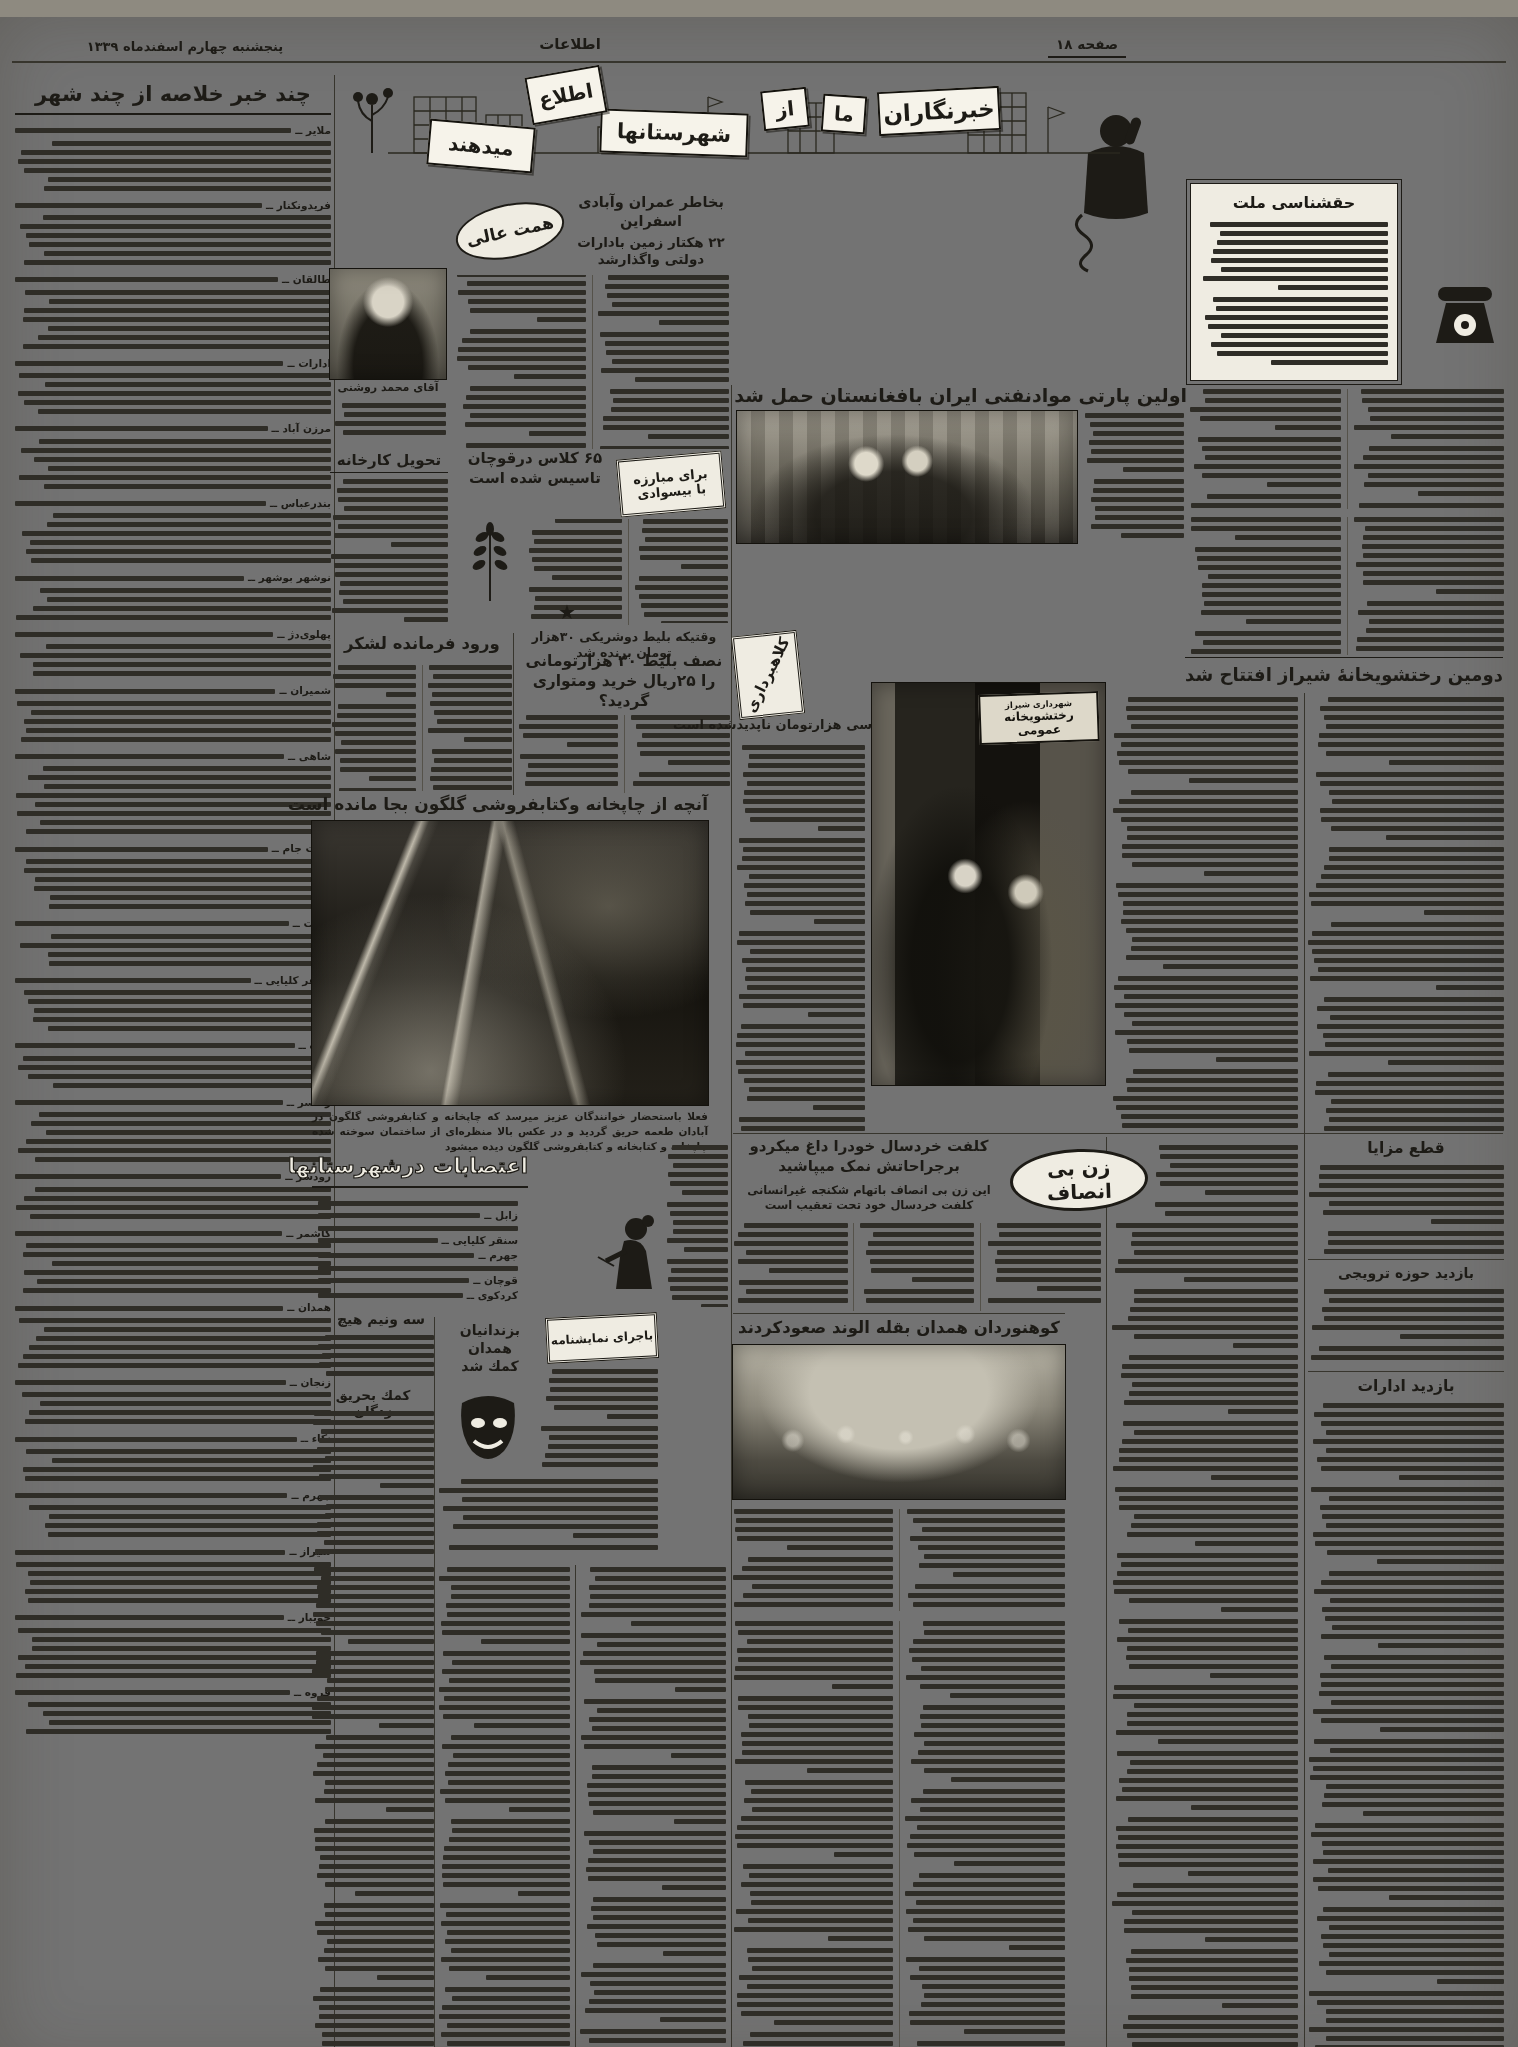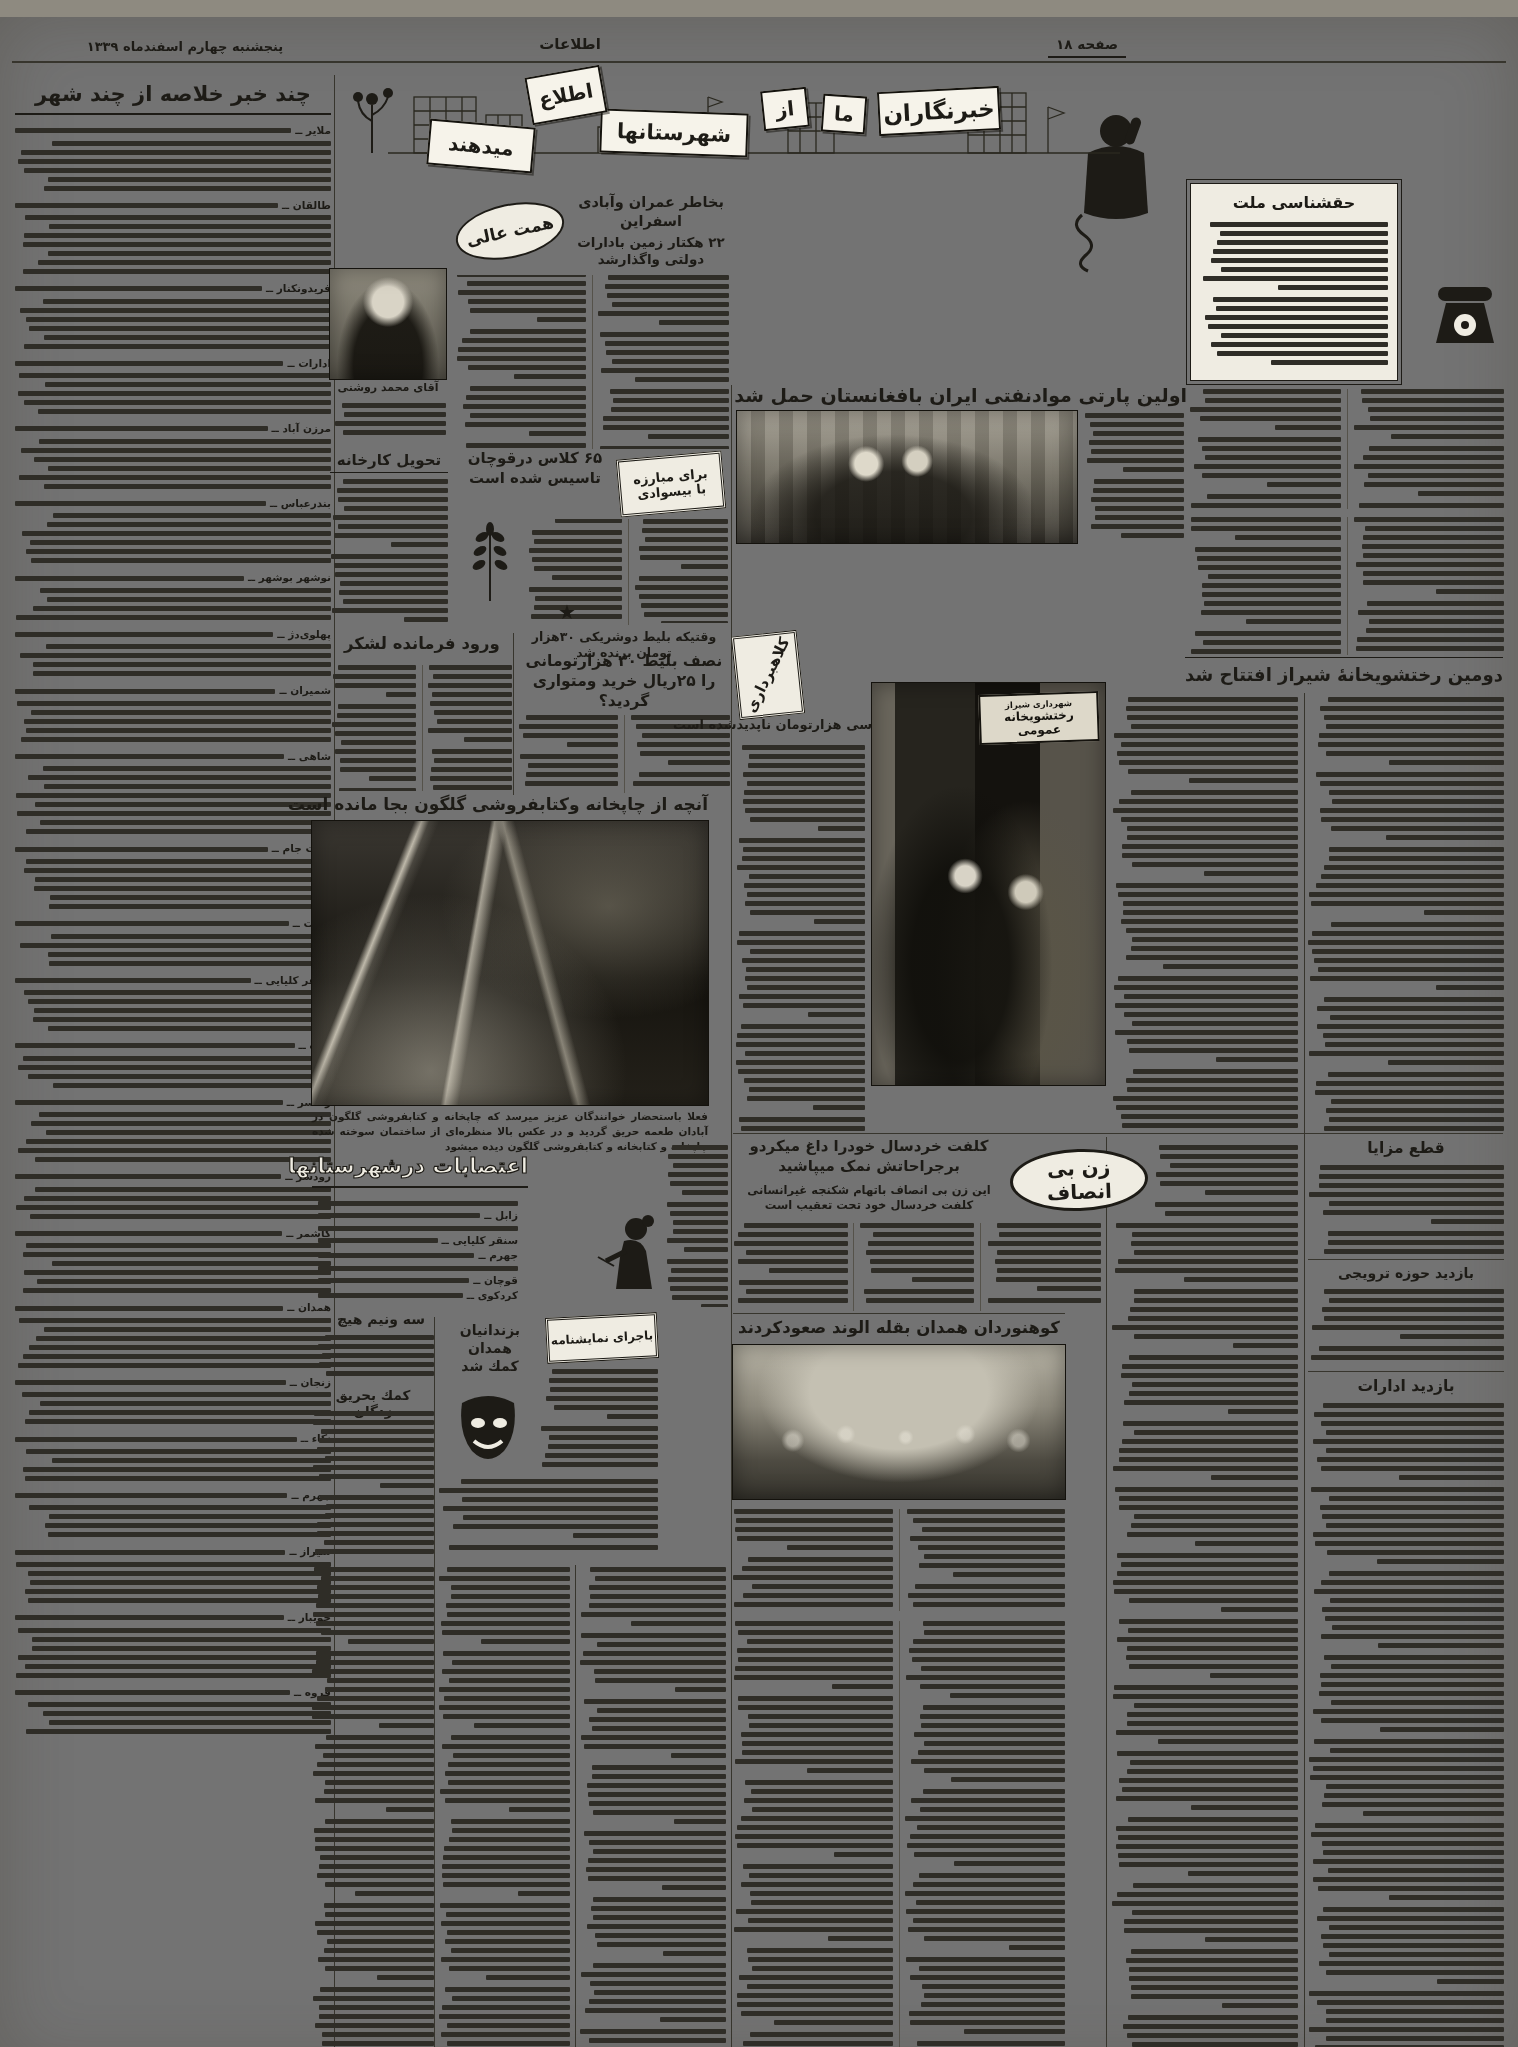--- a/index.html
+++ b/index.html
@@ -109,45 +109,45 @@
           <div class="tl" style="width: 88.2369%;"></div>
           <div class="tl" style="width: 98.2604%;"></div>
           <div class="tl" style="width: 98.9105%;"></div>
           <div class="tl" style="width: 97.0389%;"></div>
           <div class="tl" style="width: 89.7199%;"></div>
           <div class="tl" style="width: 90.9162%;"></div>
         </div>
       </div>
       <div class="news-item">
         <div class="lead-row">
+          <span class="city">فریدونکنار ــ</span>
+          <span class="fill"></span>
+        </div>
+        <div>
+          <div class="tl" style="width: 91.1515%;"></div>
+          <div class="tl" style="width: 98.5608%;"></div>
+          <div class="tl" style="width: 96.5596%;"></div>
+          <div class="tl" style="width: 95.5553%;"></div>
+          <div class="tl" style="width: 90.8443%;"></div>
+          <div class="tl" style="width: 97.2783%;"></div>
+        </div>
+      </div>
+      <div class="news-item">
+        <div class="lead-row">
           <span class="city">طالقان ــ</span>
           <span class="fill"></span>
         </div>
         <div>
           <div class="tl" style="width: 96.7667%;"></div>
           <div class="tl" style="width: 89.3025%;"></div>
           <div class="tl" style="width: 97.2797%;"></div>
           <div class="tl" style="width: 97.3279%;"></div>
           <div class="tl" style="width: 89.6323%;"></div>
           <div class="tl" style="width: 92.6003%;"></div>
           <div class="tl" style="width: 97.5281%;"></div>
-        </div>
-      </div>
-      <div class="news-item">
-        <div class="lead-row">
-          <span class="city">فریدونکنار ــ</span>
-          <span class="fill"></span>
-        </div>
-        <div>
-          <div class="tl" style="width: 91.1515%;"></div>
-          <div class="tl" style="width: 98.5608%;"></div>
-          <div class="tl" style="width: 96.5596%;"></div>
-          <div class="tl" style="width: 95.5553%;"></div>
-          <div class="tl" style="width: 90.8443%;"></div>
-          <div class="tl" style="width: 97.2783%;"></div>
         </div>
       </div>
       <div class="news-item">
         <div class="lead-row">
           <span class="city">ادارات ــ</span>
           <span class="fill"></span>
         </div>
         <div>
           <div class="tl" style="width: 98.893%;"></div>
           <div class="tl" style="width: 90.3671%;"></div>

